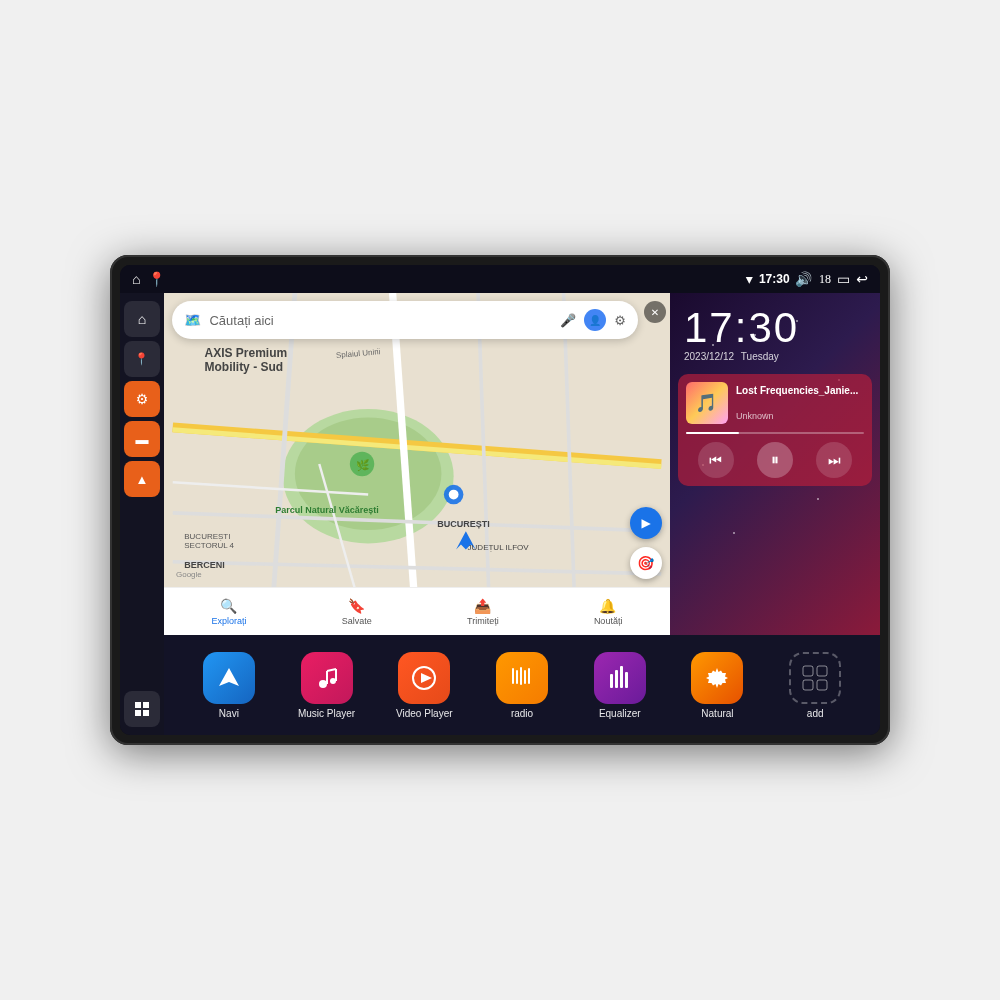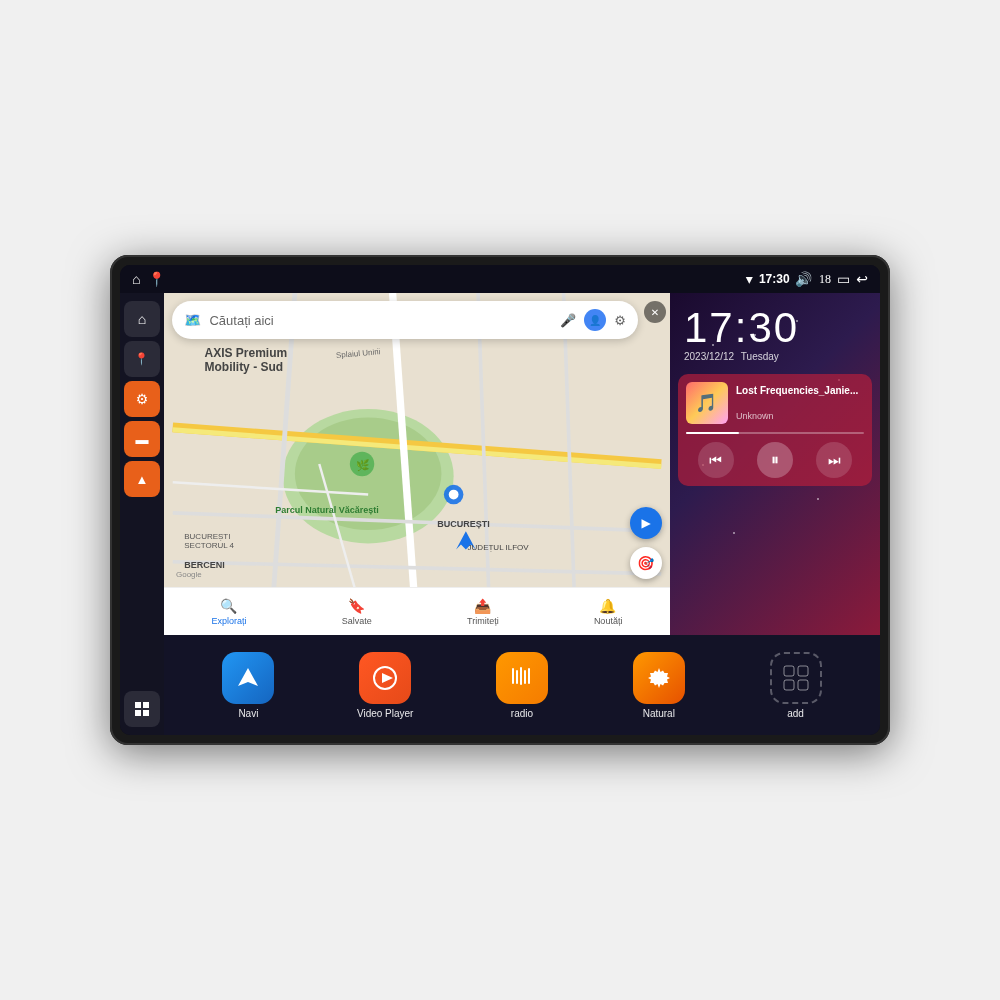--- a/index.html
+++ b/index.html
@@ -625,20 +625,32 @@
 
           <div class="app-item">
             <div class="app-icon icon-navi">
               <svg width="28" height="28" viewBox="0 0 28 28" fill="white">
                 <polygon points="14,4 24,22 14,18 4,22"></polygon>
               </svg>
             </div>
             <span class="app-label">Navi</span>
           </div>
 
+          <div class="app-item">
+            <div class="app-icon icon-music">
+              <svg width="28" height="28" viewBox="0 0 28 28" fill="white">
+                <circle cx="10" cy="20" r="4"></circle>
+                <circle cx="20" cy="17" r="3"></circle>
+                <line x1="14" y1="20" x2="14" y2="7" stroke="white" stroke-width="2"></line>
+                <line x1="14" y1="7" x2="23" y2="5" stroke="white" stroke-width="2"></line>
+                <line x1="23" y1="5" x2="23" y2="17" stroke="white" stroke-width="2"></line>
+              </svg>
+            </div>
+            <span class="app-label">Music Player</span>
+          </div>
 
           <div class="app-item">
             <div class="app-icon icon-video">
               <svg width="28" height="28" viewBox="0 0 28 28" fill="white">
                 <circle cx="14" cy="14" r="11" fill="none" stroke="white" stroke-width="2"></circle>
                 <polygon points="11,9 22,14 11,19"></polygon>
               </svg>
             </div>
             <span class="app-label">Video Player</span>
           </div>
@@ -650,20 +662,31 @@
                 <rect x="8" y="6" width="2" height="14" rx="1"></rect>
                 <rect x="12" y="3" width="2" height="18" rx="1"></rect>
                 <rect x="16" y="6" width="2" height="14" rx="1"></rect>
                 <rect x="20" y="4" width="2" height="16" rx="1"></rect>
               </svg>
             </div>
             <span class="app-label">radio</span>
           </div>
 
 
+          <div class="app-item">
+            <div class="app-icon icon-equalizer">
+              <svg width="28" height="28" viewBox="0 0 28 28" fill="white">
+                <rect x="4" y="10" width="3" height="14" rx="1"></rect>
+                <rect x="9" y="6" width="3" height="18" rx="1"></rect>
+                <rect x="14" y="2" width="3" height="22" rx="1"></rect>
+                <rect x="19" y="8" width="3" height="16" rx="1"></rect>
+              </svg>
+            </div>
+            <span class="app-label">Equalizer</span>
+          </div>
 
           <div class="app-item">
             <div class="app-icon icon-settings">
               <svg width="28" height="28" viewBox="0 0 28 28" fill="white">
                 <circle cx="14" cy="14" r="4"></circle>
                 <path d="M14 4 L15.5 8 L18 6.5 L19.5 9 L23 9 L22 12.5 L25 14 L22 15.5 L23 19 L19.5 19 L18 21.5 L15.5 20 L14 24 L12.5 20 L10 21.5 L8.5 19 L5 19 L6 15.5 L3 14 L6 12.5 L5 9 L8.5 9 L10 6.5 L12.5 8 Z" stroke="none"></path>
               </svg>
             </div>
             <span class="app-label">Natural</span>
           </div>

